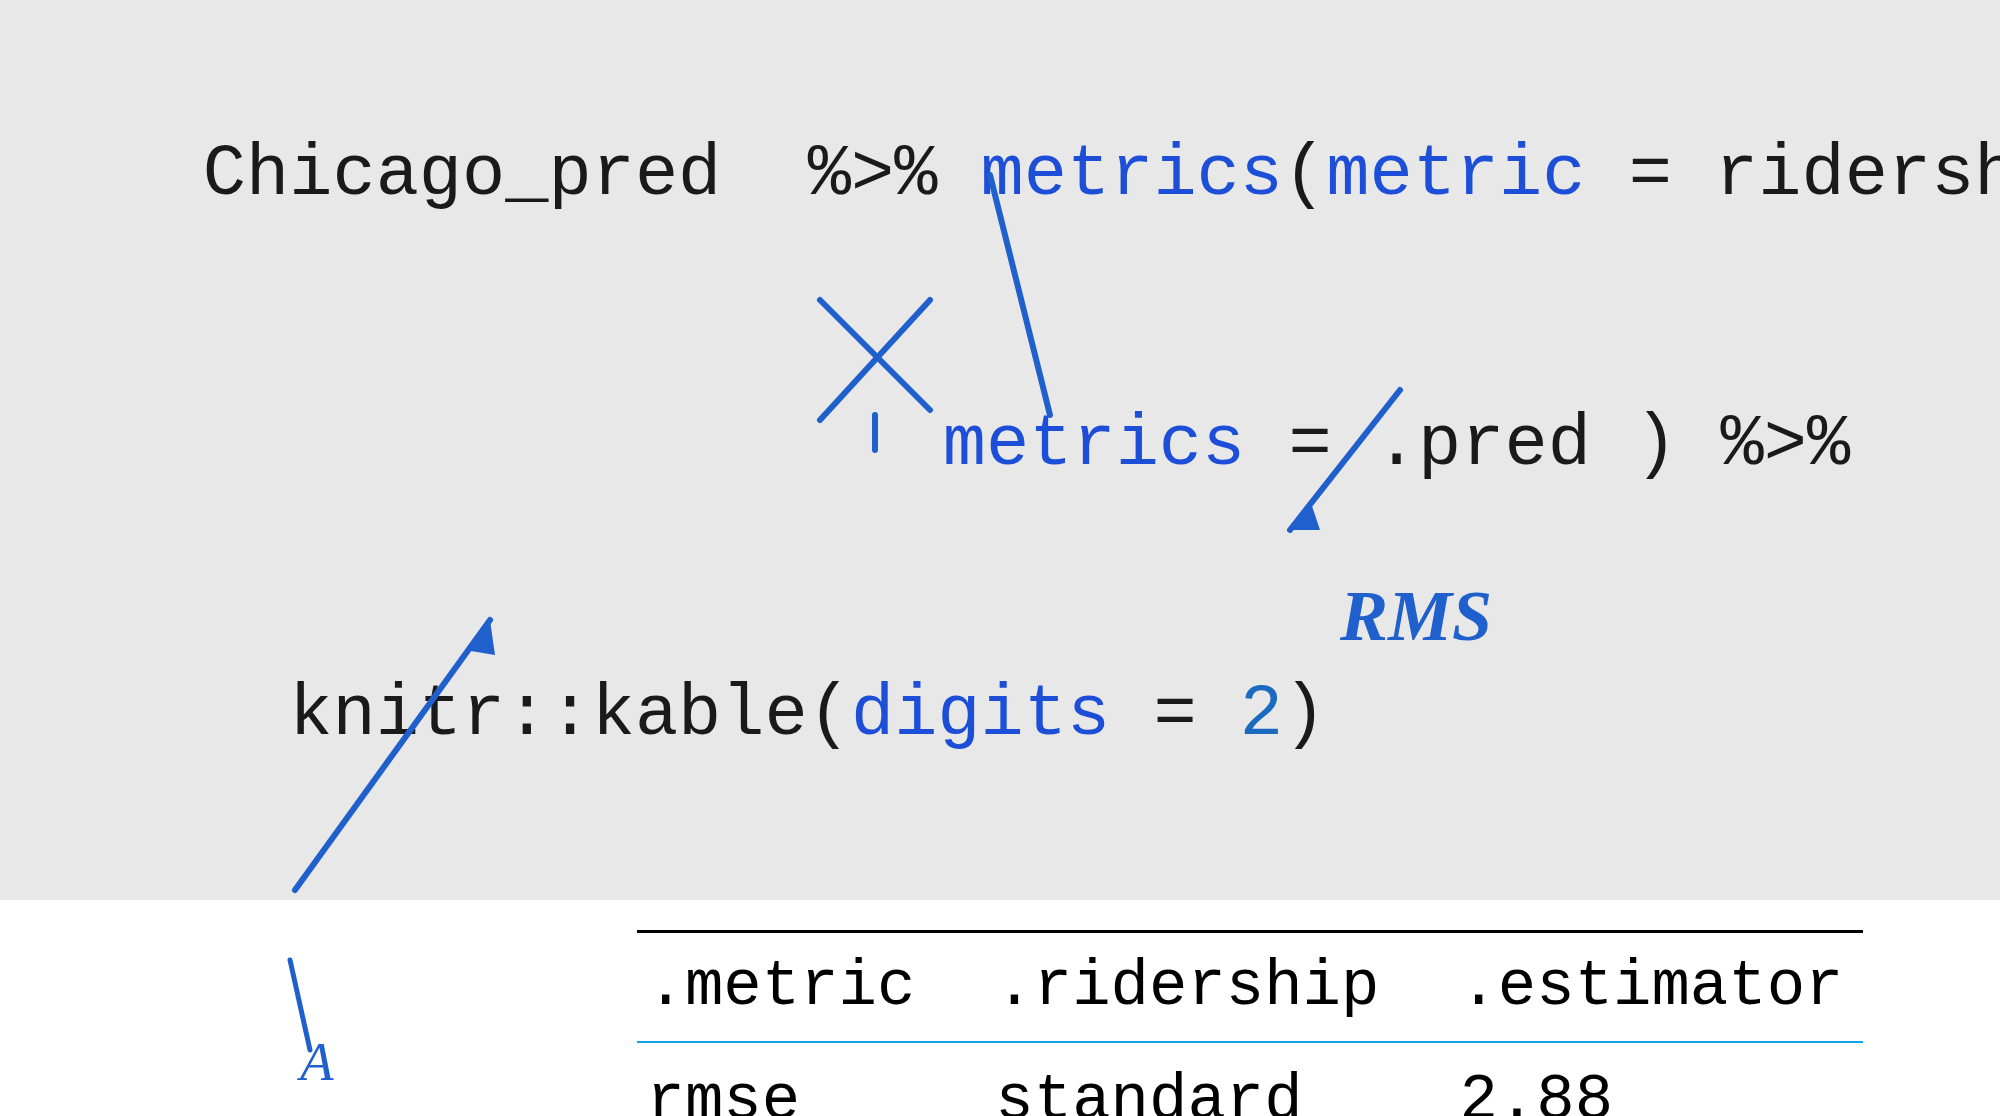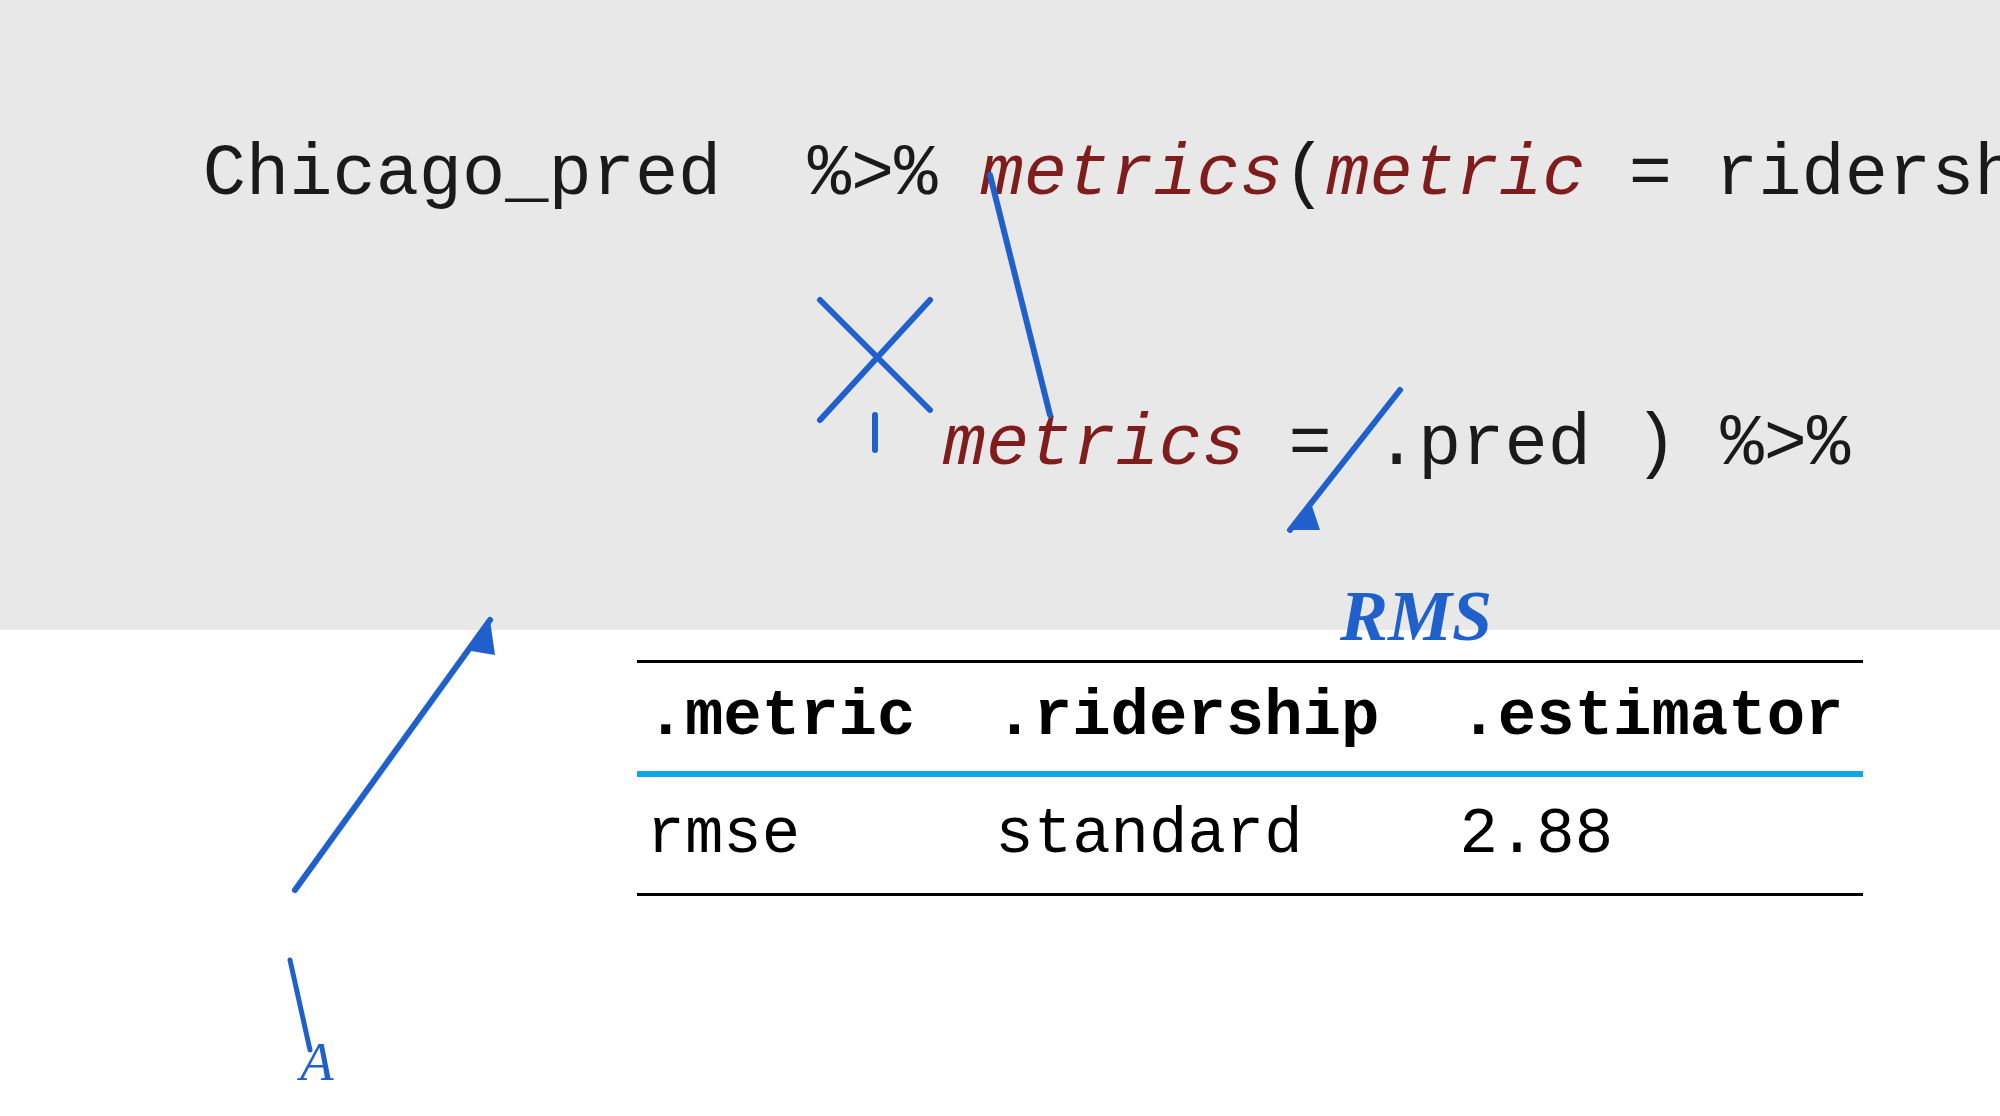--- a/index.html
+++ b/index.html
@@ -26,22 +26,21 @@
     }
 
     .code-line {
       font-size: 72px;
       line-height: 1.25;
       color: #1a1a1a;
       white-space: pre;
     }
 
     .code-highlight-gold {
-      color: #7f1d1d;
-      font-style: italic;
+      color: #1d4ed8;
     }
 
     .code-highlight-blue {
       color: #1a6bbf;
     }
 
     
     .table-area {
       background: #ffffff;
       padding: 30px 0 30px 0;
@@ -51,23 +50,23 @@
 
     .data-table {
       border-collapse: collapse;
       font-size: 64px;
       margin-left: 500px;
     }
 
     .data-table thead tr th {
       padding: 18px 70px 18px 10px;
       text-align: left;
-      font-weight: bold;
+      font-weight: normal;
       border-top: 3px solid #000;
-      border-bottom: 6px solid #0ea5e9;
+      border-bottom: 2px solid #0ea5e9;
     }
 
     .data-table tbody tr td {
       padding: 22px 70px 22px 10px;
       text-align: left;
       font-weight: normal;
     }
 
     .data-table tbody tr:last-child td {
       border-bottom: 3px solid #000;
@@ -90,20 +89,23 @@
   </style>
 </head>
 <body>
 
 <div class="code-block">
   <div class="code-line">
     <span>Chicago_pred  %&gt;% </span><span class="code-highlight-gold">metrics</span><span>(</span><span class="code-highlight-gold">metric</span><span> = ridership,</span>
   </div>
   <div class="code-line" style="padding-left: 740px;">
     <span class="code-highlight-gold">metrics</span><span> = .pred ) %&gt;%</span>
+  </div>
+  <div class="code-line">
+    <span>  knitr::kable(</span><span class="code-highlight-gold">digits</span><span> = </span><span class="code-highlight-blue">2</span><span>)</span>
   </div>
 </div>
 
 <div class="table-area">
   <table class="data-table">
     <thead>
       <tr>
         <th>.metric</th>
         <th>.ridership</th>
         <th class="col-estimate">.estimator</th>

